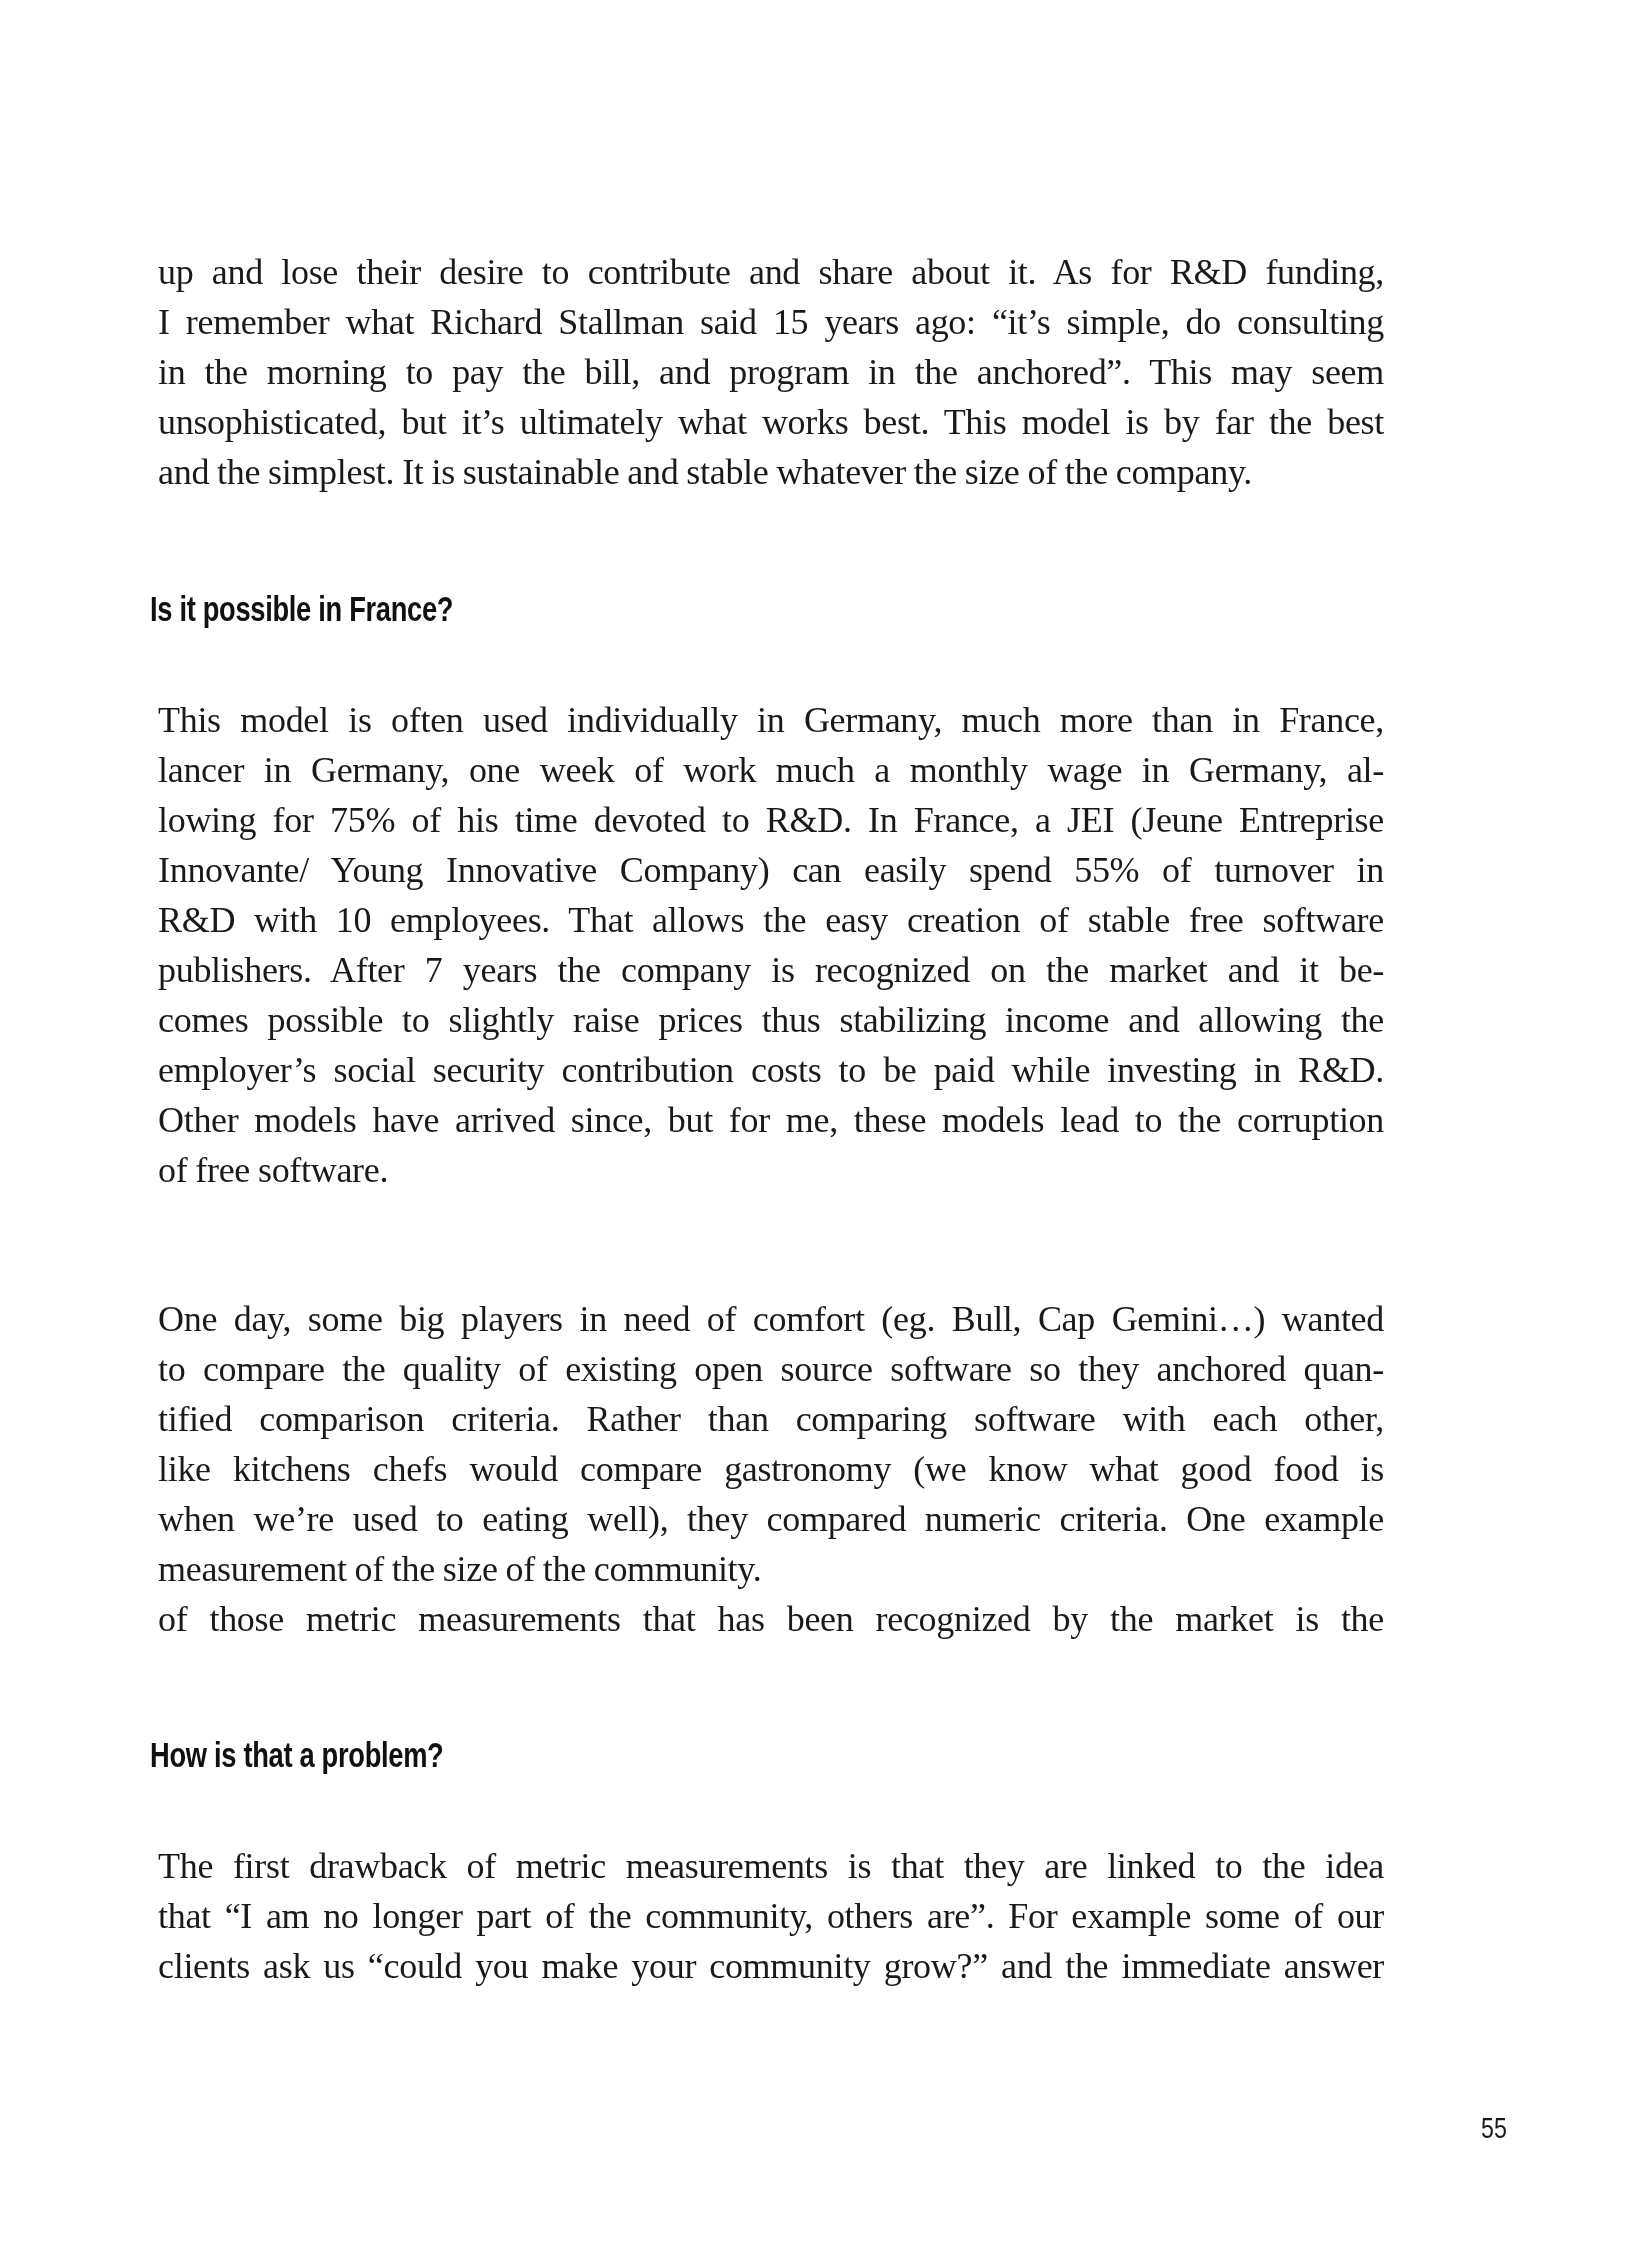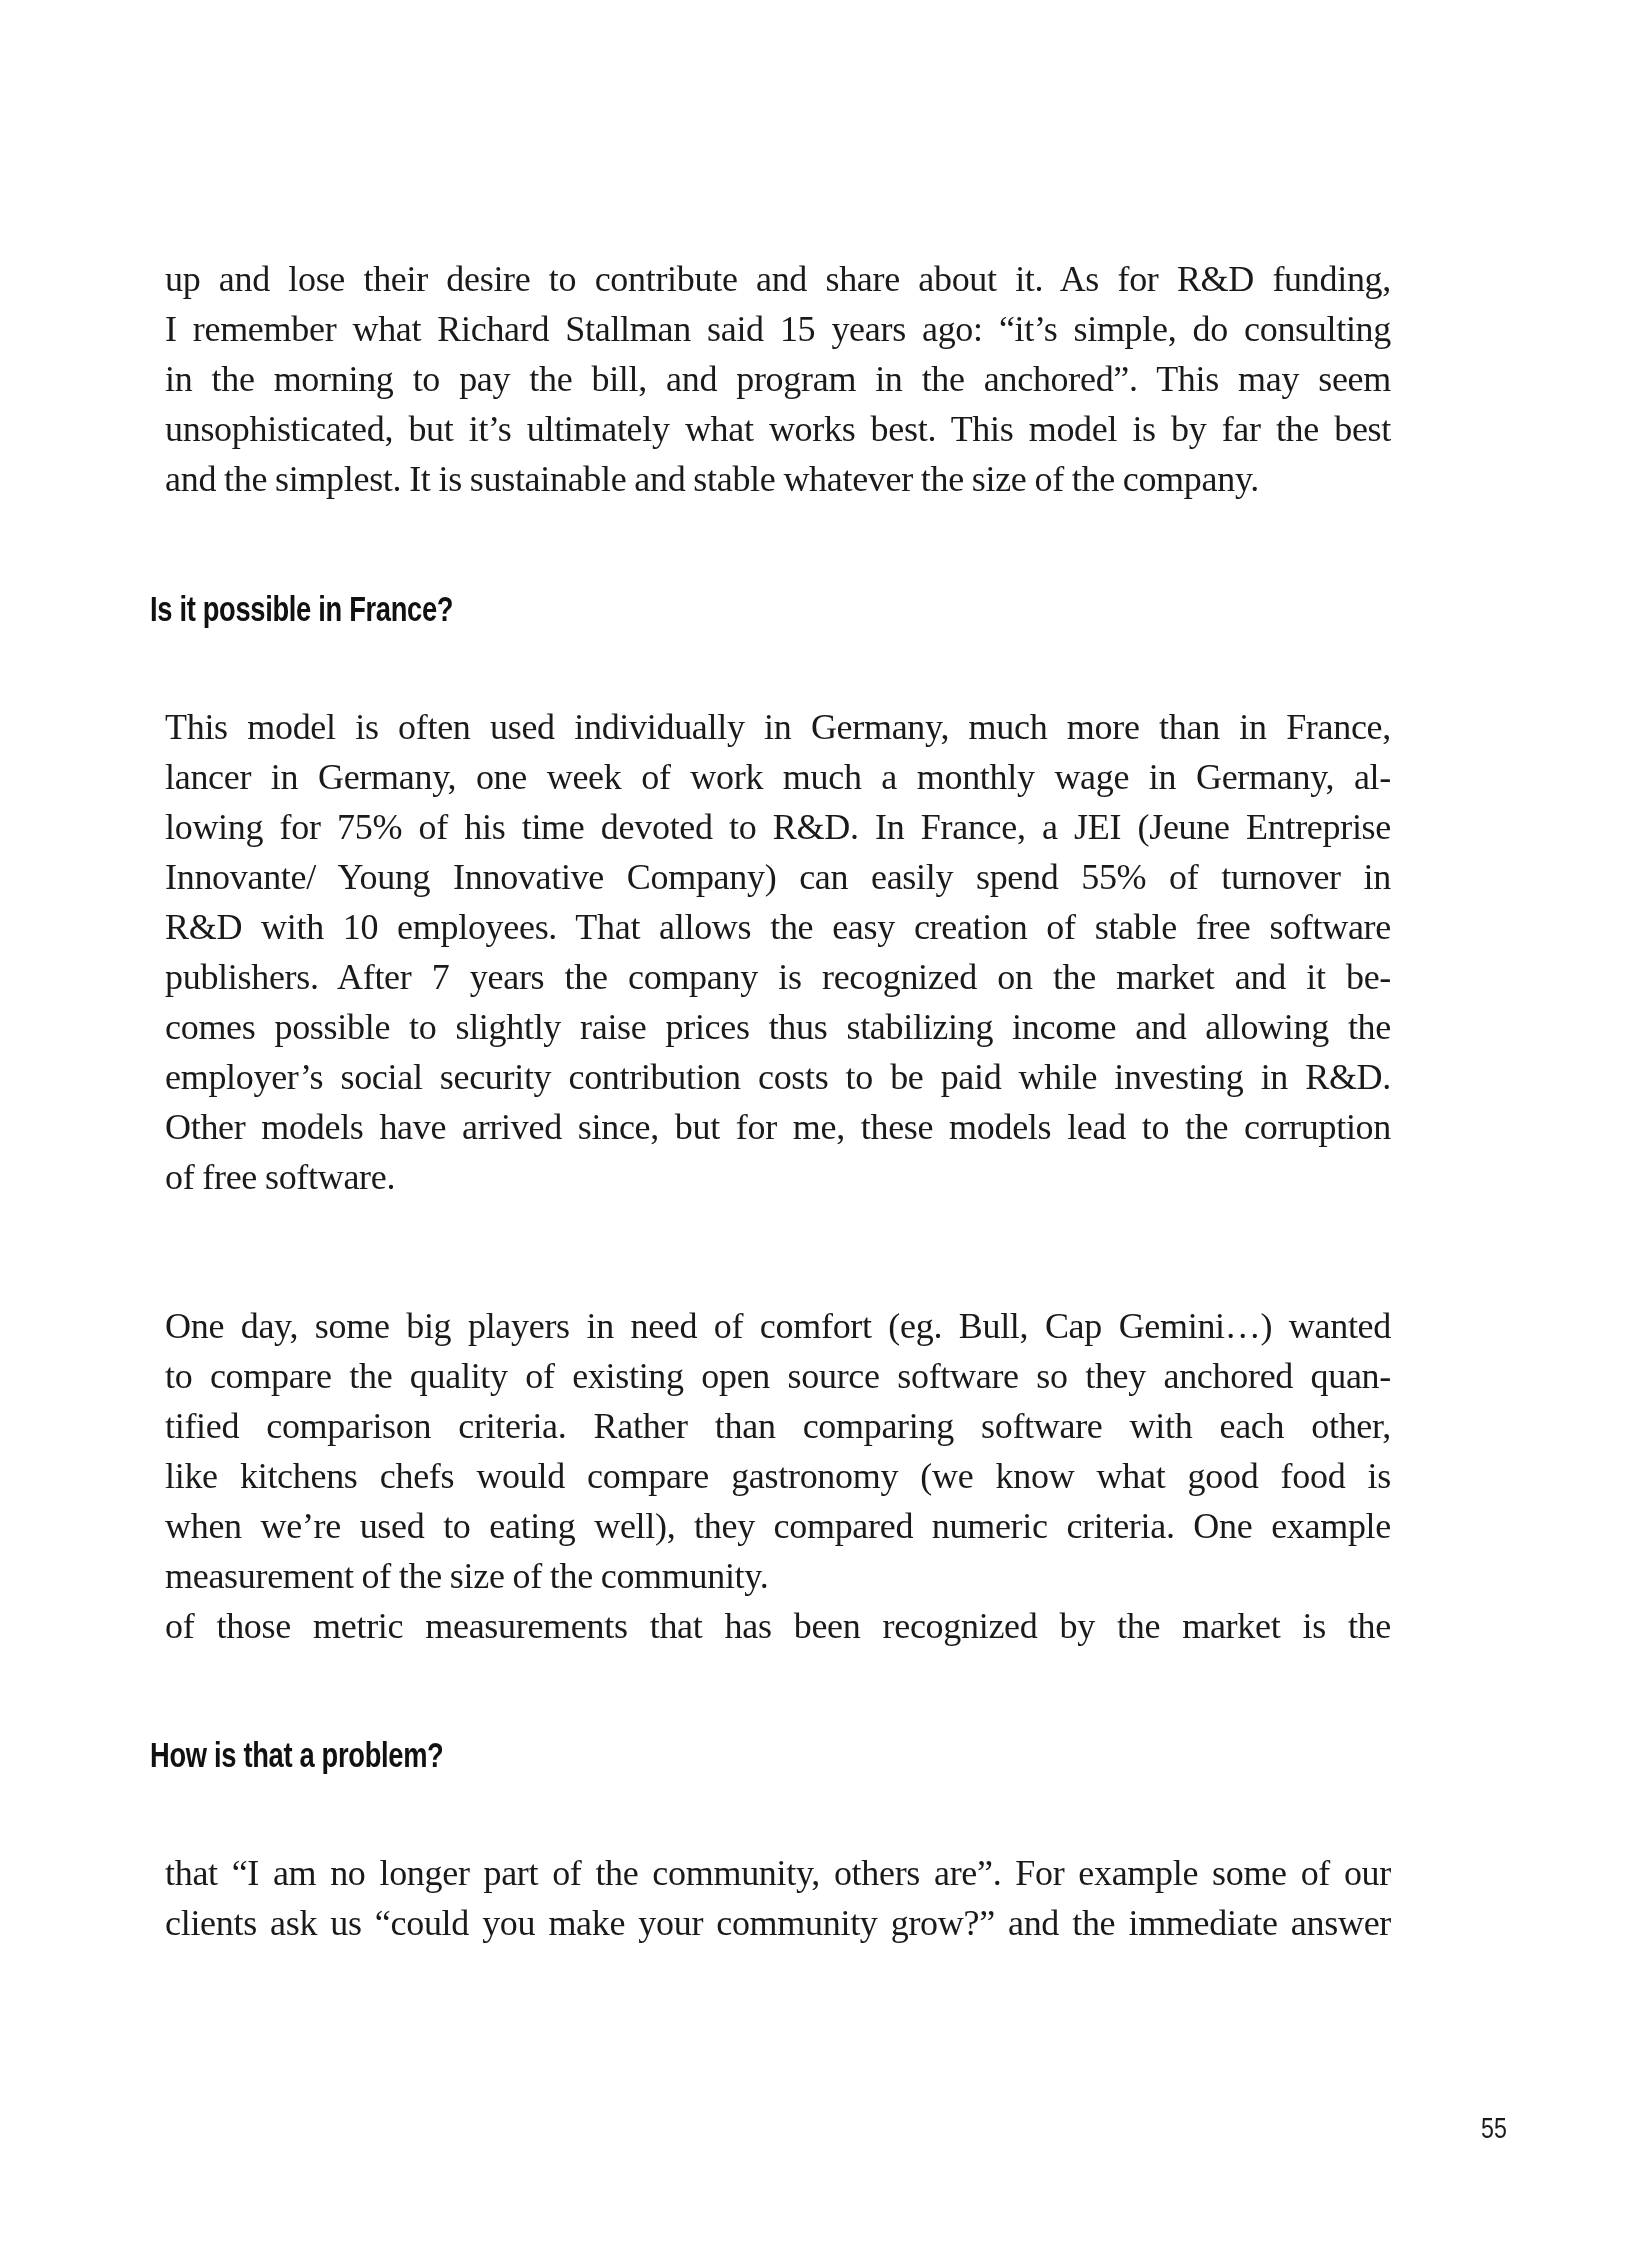--- a/index.html
+++ b/index.html
@@ -18,21 +18,21 @@
     position: absolute;
     left: 150px;
     top: 0;
     width: 1226px;
   }
   .para {
     font-family: "Liberation Serif", "DejaVu Serif", serif;
     font-size: 36px;
     line-height: 50px;
     text-align: justify;
-    margin: 15px;
+    margin: 8px;
     letter-spacing: -0.3px;
     word-spacing: -0.8px;
   }
   .line {
     display: block;
     text-align: justify;
     text-align-last: justify;
     white-space: nowrap;
     height: 50px;
   }
@@ -102,20 +102,21 @@
     <span class="line">tified comparison criteria. Rather than comparing software with each other,</span>
     <span class="line">like kitchens chefs would compare gastronomy (we know what good food is</span>
     <span class="line">when we’re used to eating well), they compared numeric criteria. One example</span>
     <span class="line last">measurement of the size of the community.</span>
     <span class="line">of those metric measurements that has been recognized by the market is the</span>
   </div>
 
   <h2 class="heading" id="h2">How is that a problem?</h2>
 
   <div class="para" id="p4">
+    <span class="line">The first drawback of metric measurements is that they are linked to the idea</span>
     <span class="line">that “I am no longer part of the community, others are”. For example some of our</span>
     <span class="line">clients ask us “could you make your community grow?” and the immediate answer</span>
   </div>
 
 </div>
 
 <div class="page-number">55</div>
 
 
 </body></html>

